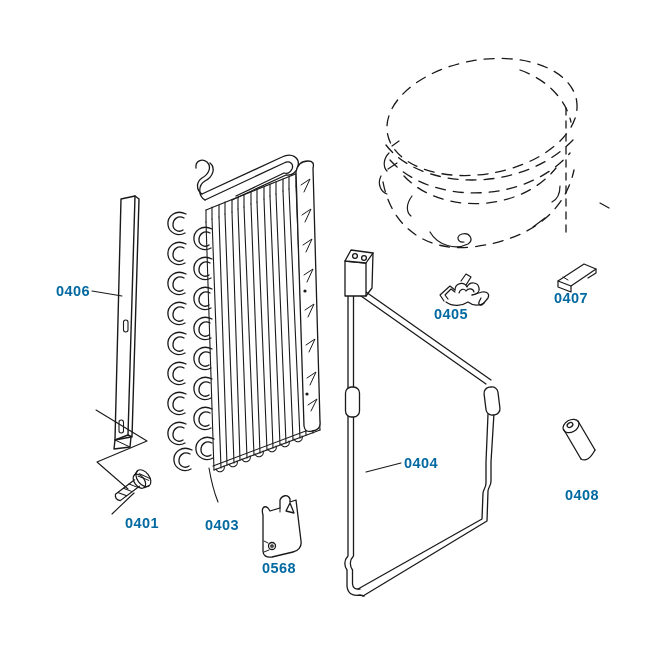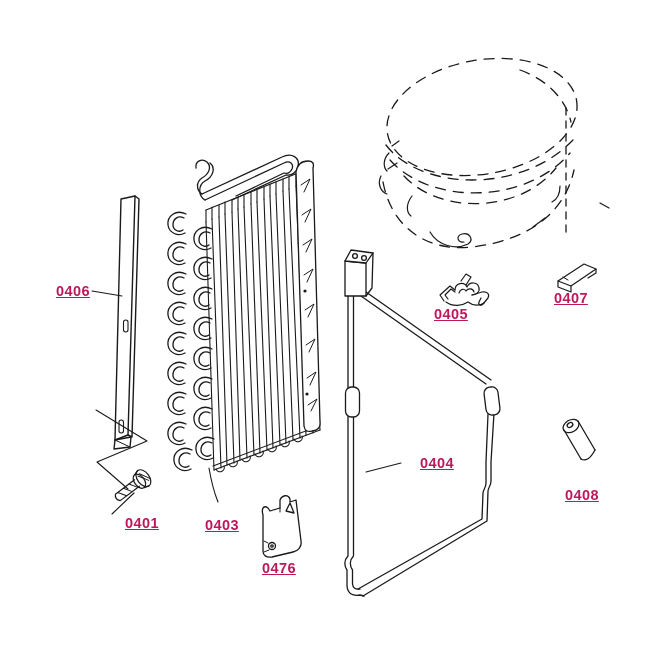--- a/index.html
+++ b/index.html
@@ -7,25 +7,24 @@
     position:relative;
     width:650px;height:650px;
     background:#ffffff;
     font-family:"Liberation Sans", sans-serif;
     overflow:hidden;
   }
   .stage svg{position:absolute;left:0;top:0;}
   .part-label{
     position:absolute;
     font:700 14.5px "Liberation Sans", sans-serif;
-    color:#be185d;
+    color:#0369a1;
     letter-spacing:0.4px;
     cursor:pointer;
     user-select:none;
-    text-decoration:underline;
   }
 </style>
 </head>
 <body>
 
 <div class="stage">
 
 <svg width="650" height="650" viewBox="0 0 650 650" fill="none" stroke="#1a1a1a" stroke-width="1.4" stroke-linecap="round" stroke-linejoin="round">
 
   <defs>
@@ -192,21 +191,21 @@
   <g stroke-width="1.3">
     <ellipse cx="571" cy="426" rx="8.5" ry="6" transform="rotate(-30 571 426)"></ellipse>
     <ellipse cx="570" cy="425" rx="3" ry="2.2" transform="rotate(-30 570 425)"></ellipse>
     <path d="M564,430 L581,459 M578,421 L595,450"></path>
     <path d="M581,459 Q588,463 595,450"></path>
   </g>
 
 </svg>
 
 <div class="part-label" style="left:84px;  top:515px;margin-left:41px;">0401</div>
-<div class="part-label" style="left:262px; top:560px;">0476</div>
+<div class="part-label" style="left:262px; top:560px;">0568</div>
 <div class="part-label" style="left:205px; top:505px;margin-top:12px;">0403</div>
-<div class="part-label" style="left:420px; top:455px;text-align:center;">0404</div>
+<div class="part-label" style="left:404px; top:455px;text-align:center;">0404</div>
 <div class="part-label" style="left:434px; top:306px;">0405</div>
 <div class="part-label" style="left:56px;  top:283px;">0406</div>
 <div class="part-label" style="left:554px; top:290px;">0407</div>
 <div class="part-label" style="left:565px; top:487px;">0408</div>
 
 </div>
 
 </body></html>

